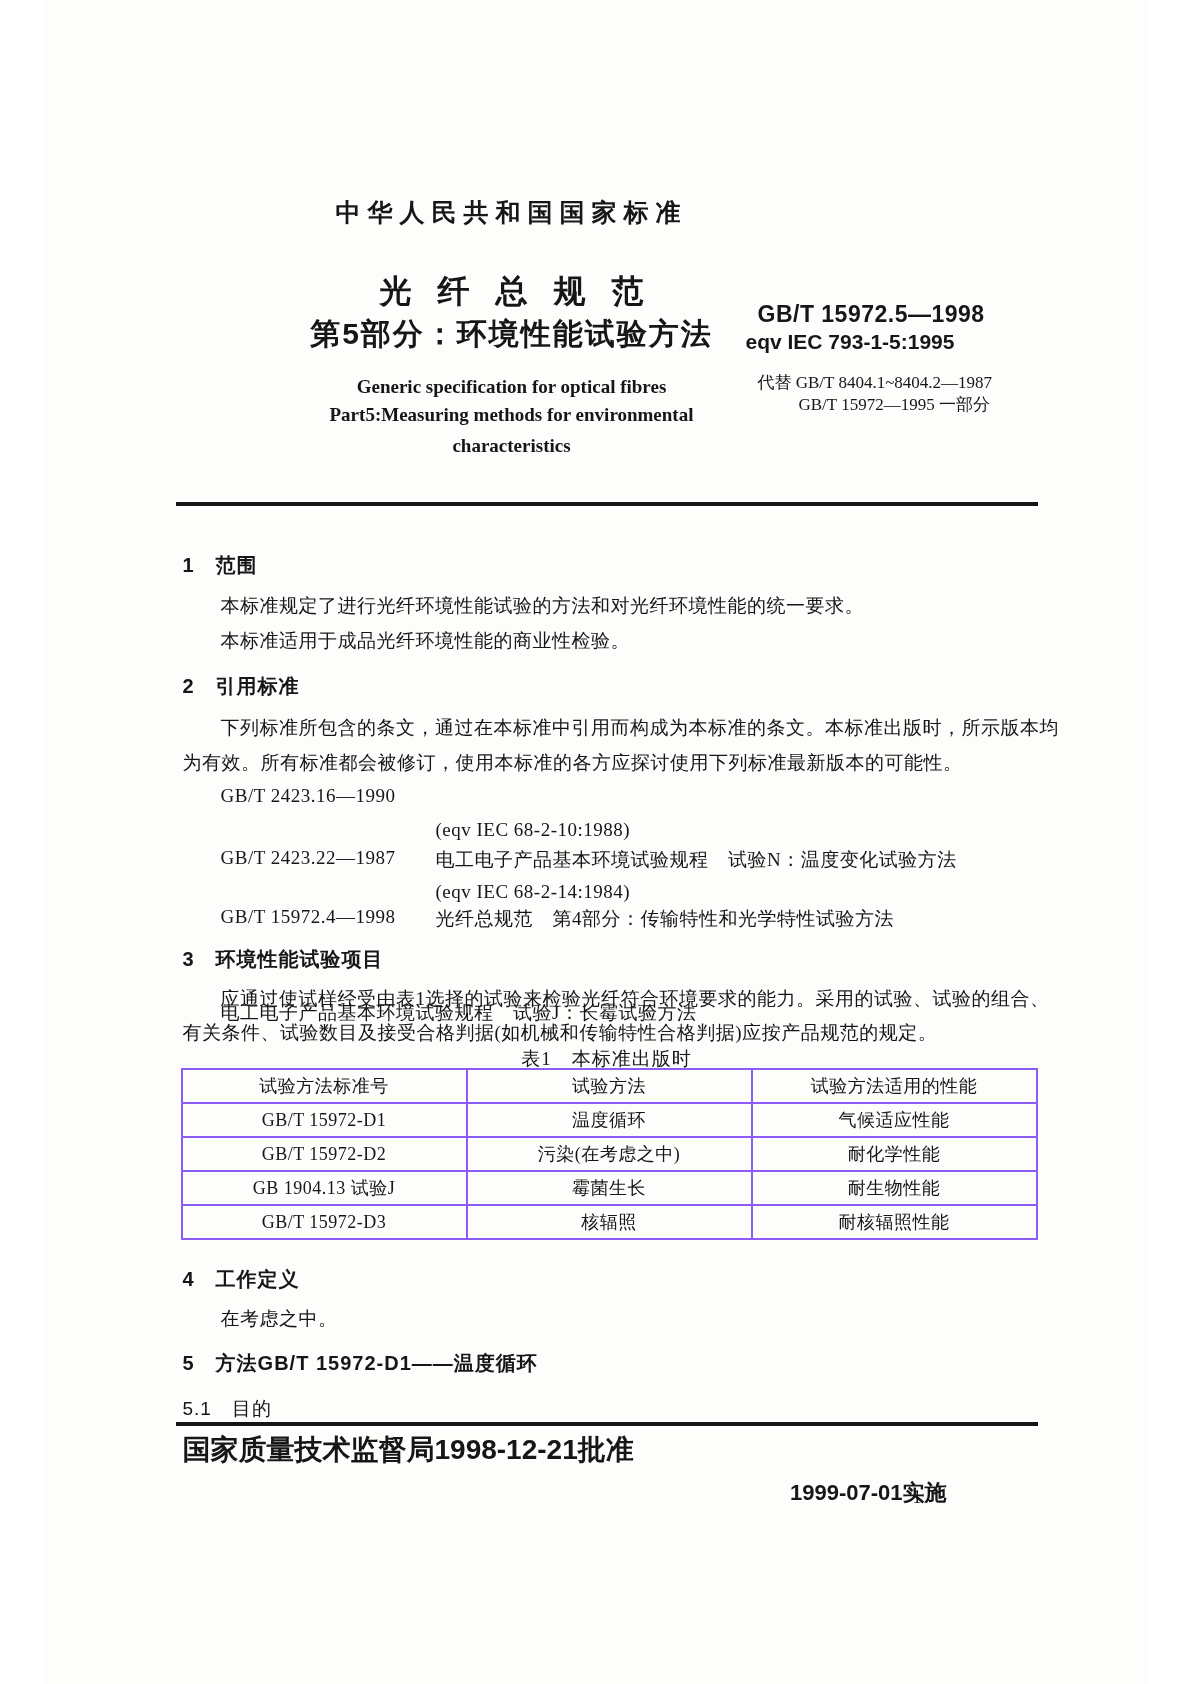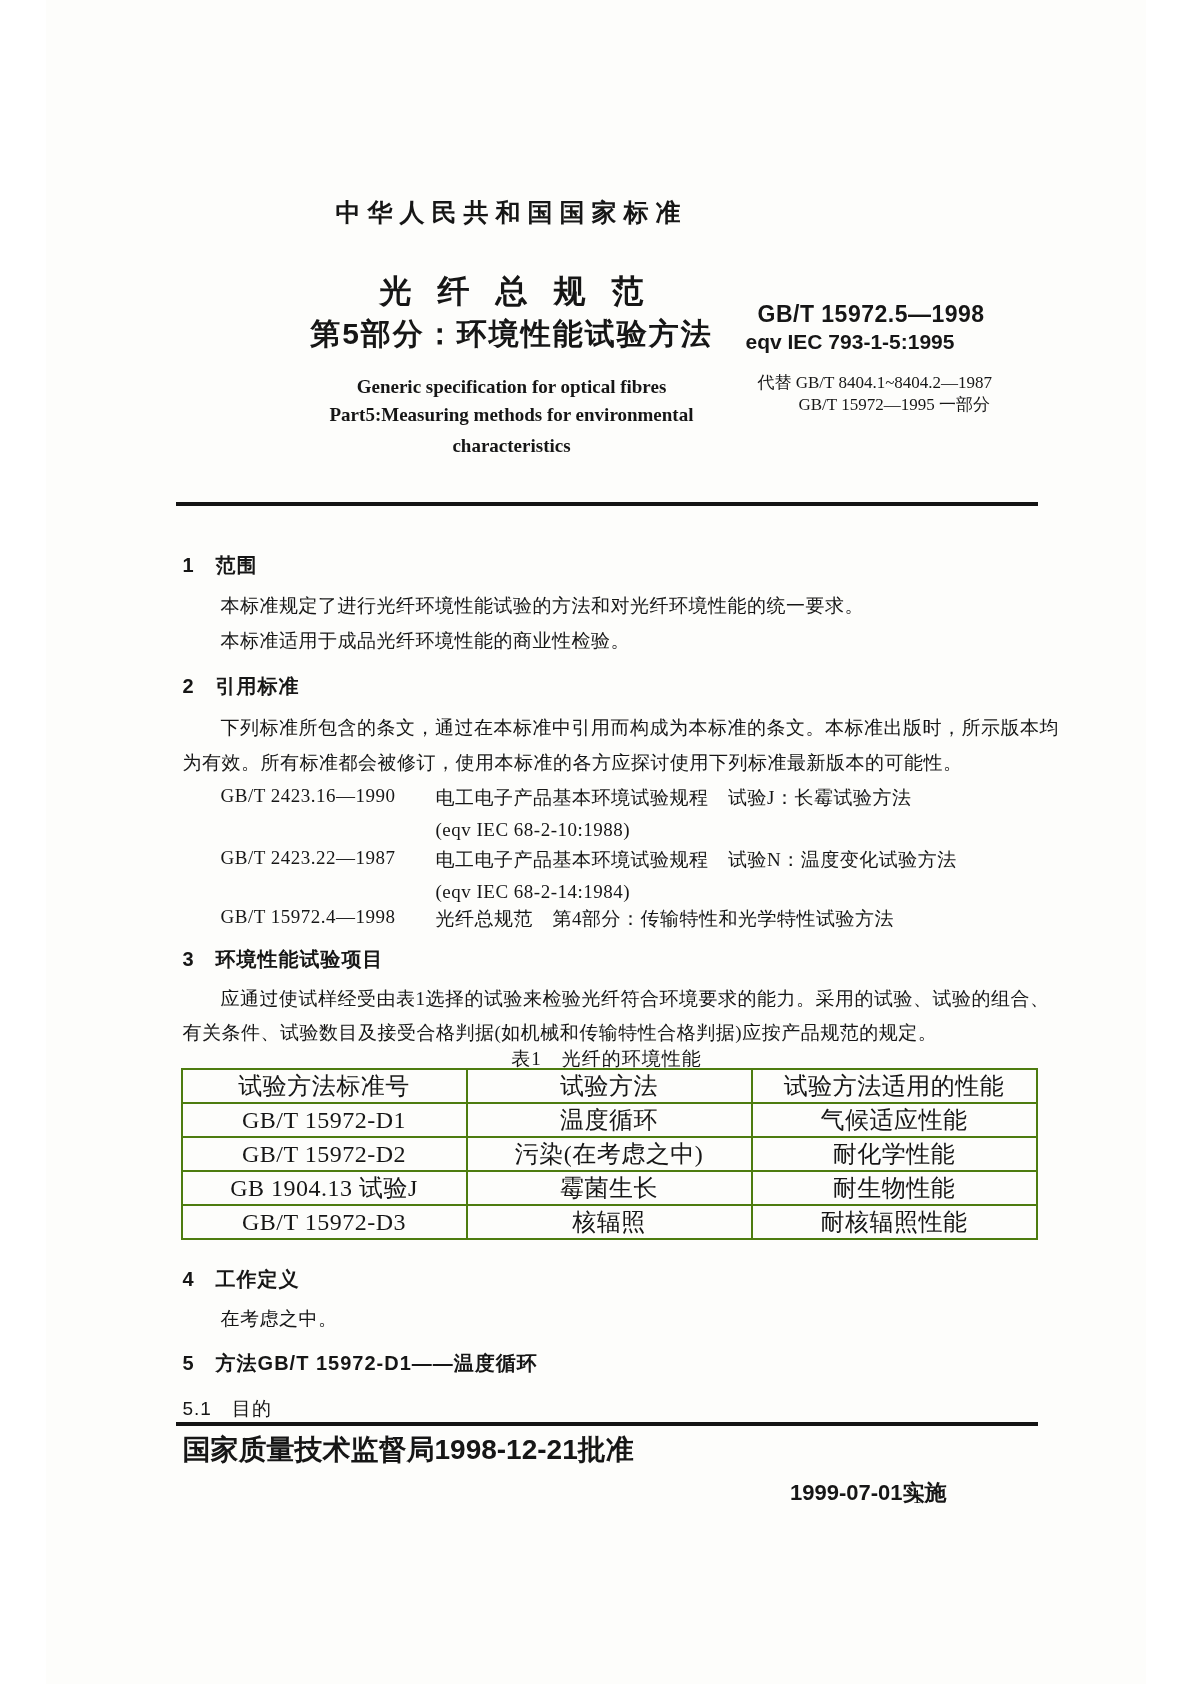--- a/index.html
+++ b/index.html
@@ -70,45 +70,45 @@
   .h1 { left: 137px; top: 552px; }
   .s1p1 { left: 175px; top: 593px; }
   .s1p2 { left: 175px; top: 628px; }
 
   .h2 { left: 137px; top: 673px; }
   .s2i1 { left: 175px; top: 715px; }
   .s2i2 { left: 137px; top: 750px; }
 
   .ref-line { left: 175px; display: flex; font-size: 19px; letter-spacing: 0.5px; }
   .ref-line .code { width: 215px; flex: 0 0 215px; }
-  .ref1 { top: 785px; }
+  .ref1 { top: 785px; flex-direction: column; }
   .ref2 { top: 847px; }
   .ref3 { top: 906px; }
   .eqv-line { left: 390px; font-size: 19px; letter-spacing: 0.5px; }
   .eqv1 { top: 819px; }
   .eqv2 { top: 881px; }
 
   .h3 { left: 137px; top: 946px; }
   .s3p1 { left: 175px; top: 986px; }
   .s3p2 { left: 137px; top: 1020px; }
 
   .tbl-caption {
     left: 130px; top: 1046px; width: 862px;
     text-align: center; font-size: 19px; letter-spacing: 1px;
   }
   .env-table {
     position: absolute; left: 135px; top: 1068px; width: 857px;
     border-collapse: collapse; table-layout: fixed;
   }
   .env-table th, .env-table td {
-    border: 2px solid #4d7c0f;
+    border: 2px solid #8b5cf6;
     height: 34px;
     text-align: center;
     vertical-align: middle;
-    font-size: 24px;
+    font-size: 18px;
     font-weight: normal;
     letter-spacing: 0.5px;
     font-family: "Liberation Serif", serif;
   }
 
   .h4 { left: 137px; top: 1266px; }
   .s4p1 { left: 175px; top: 1306px; }
   .h5 { left: 137px; top: 1350px; }
   .h51 {
     left: 137px; top: 1396px;
@@ -169,21 +169,21 @@
 
   <div class="abs ref-line ref3">
     <span class="code">GB/T 15972.4—1998</span>
     <span>光纤总规范　第4部分：传输特性和光学特性试验方法</span>
   </div>
 
   <div class="abs h3 h-num">3　环境性能试验项目</div>
   <div class="abs s3p1 body-t">应通过使试样经受由表1选择的试验来检验光纤符合环境要求的能力。采用的试验、试验的组合、</div>
   <div class="abs s3p2 body-t">有关条件、试验数目及接受合格判据(如机械和传输特性合格判据)应按产品规范的规定。</div>
 
-  <div class="abs tbl-caption">表1　光纤的环境性能</div>
+  <div class="abs tbl-caption">表1　本标准出版时</div>
   <table class="env-table">
     <thead>
       <tr>
         <th>试验方法标准号</th>
         <th>试验方法</th>
         <th>试验方法适用的性能</th>
       </tr>
     </thead>
     <tbody>
       <tr>

